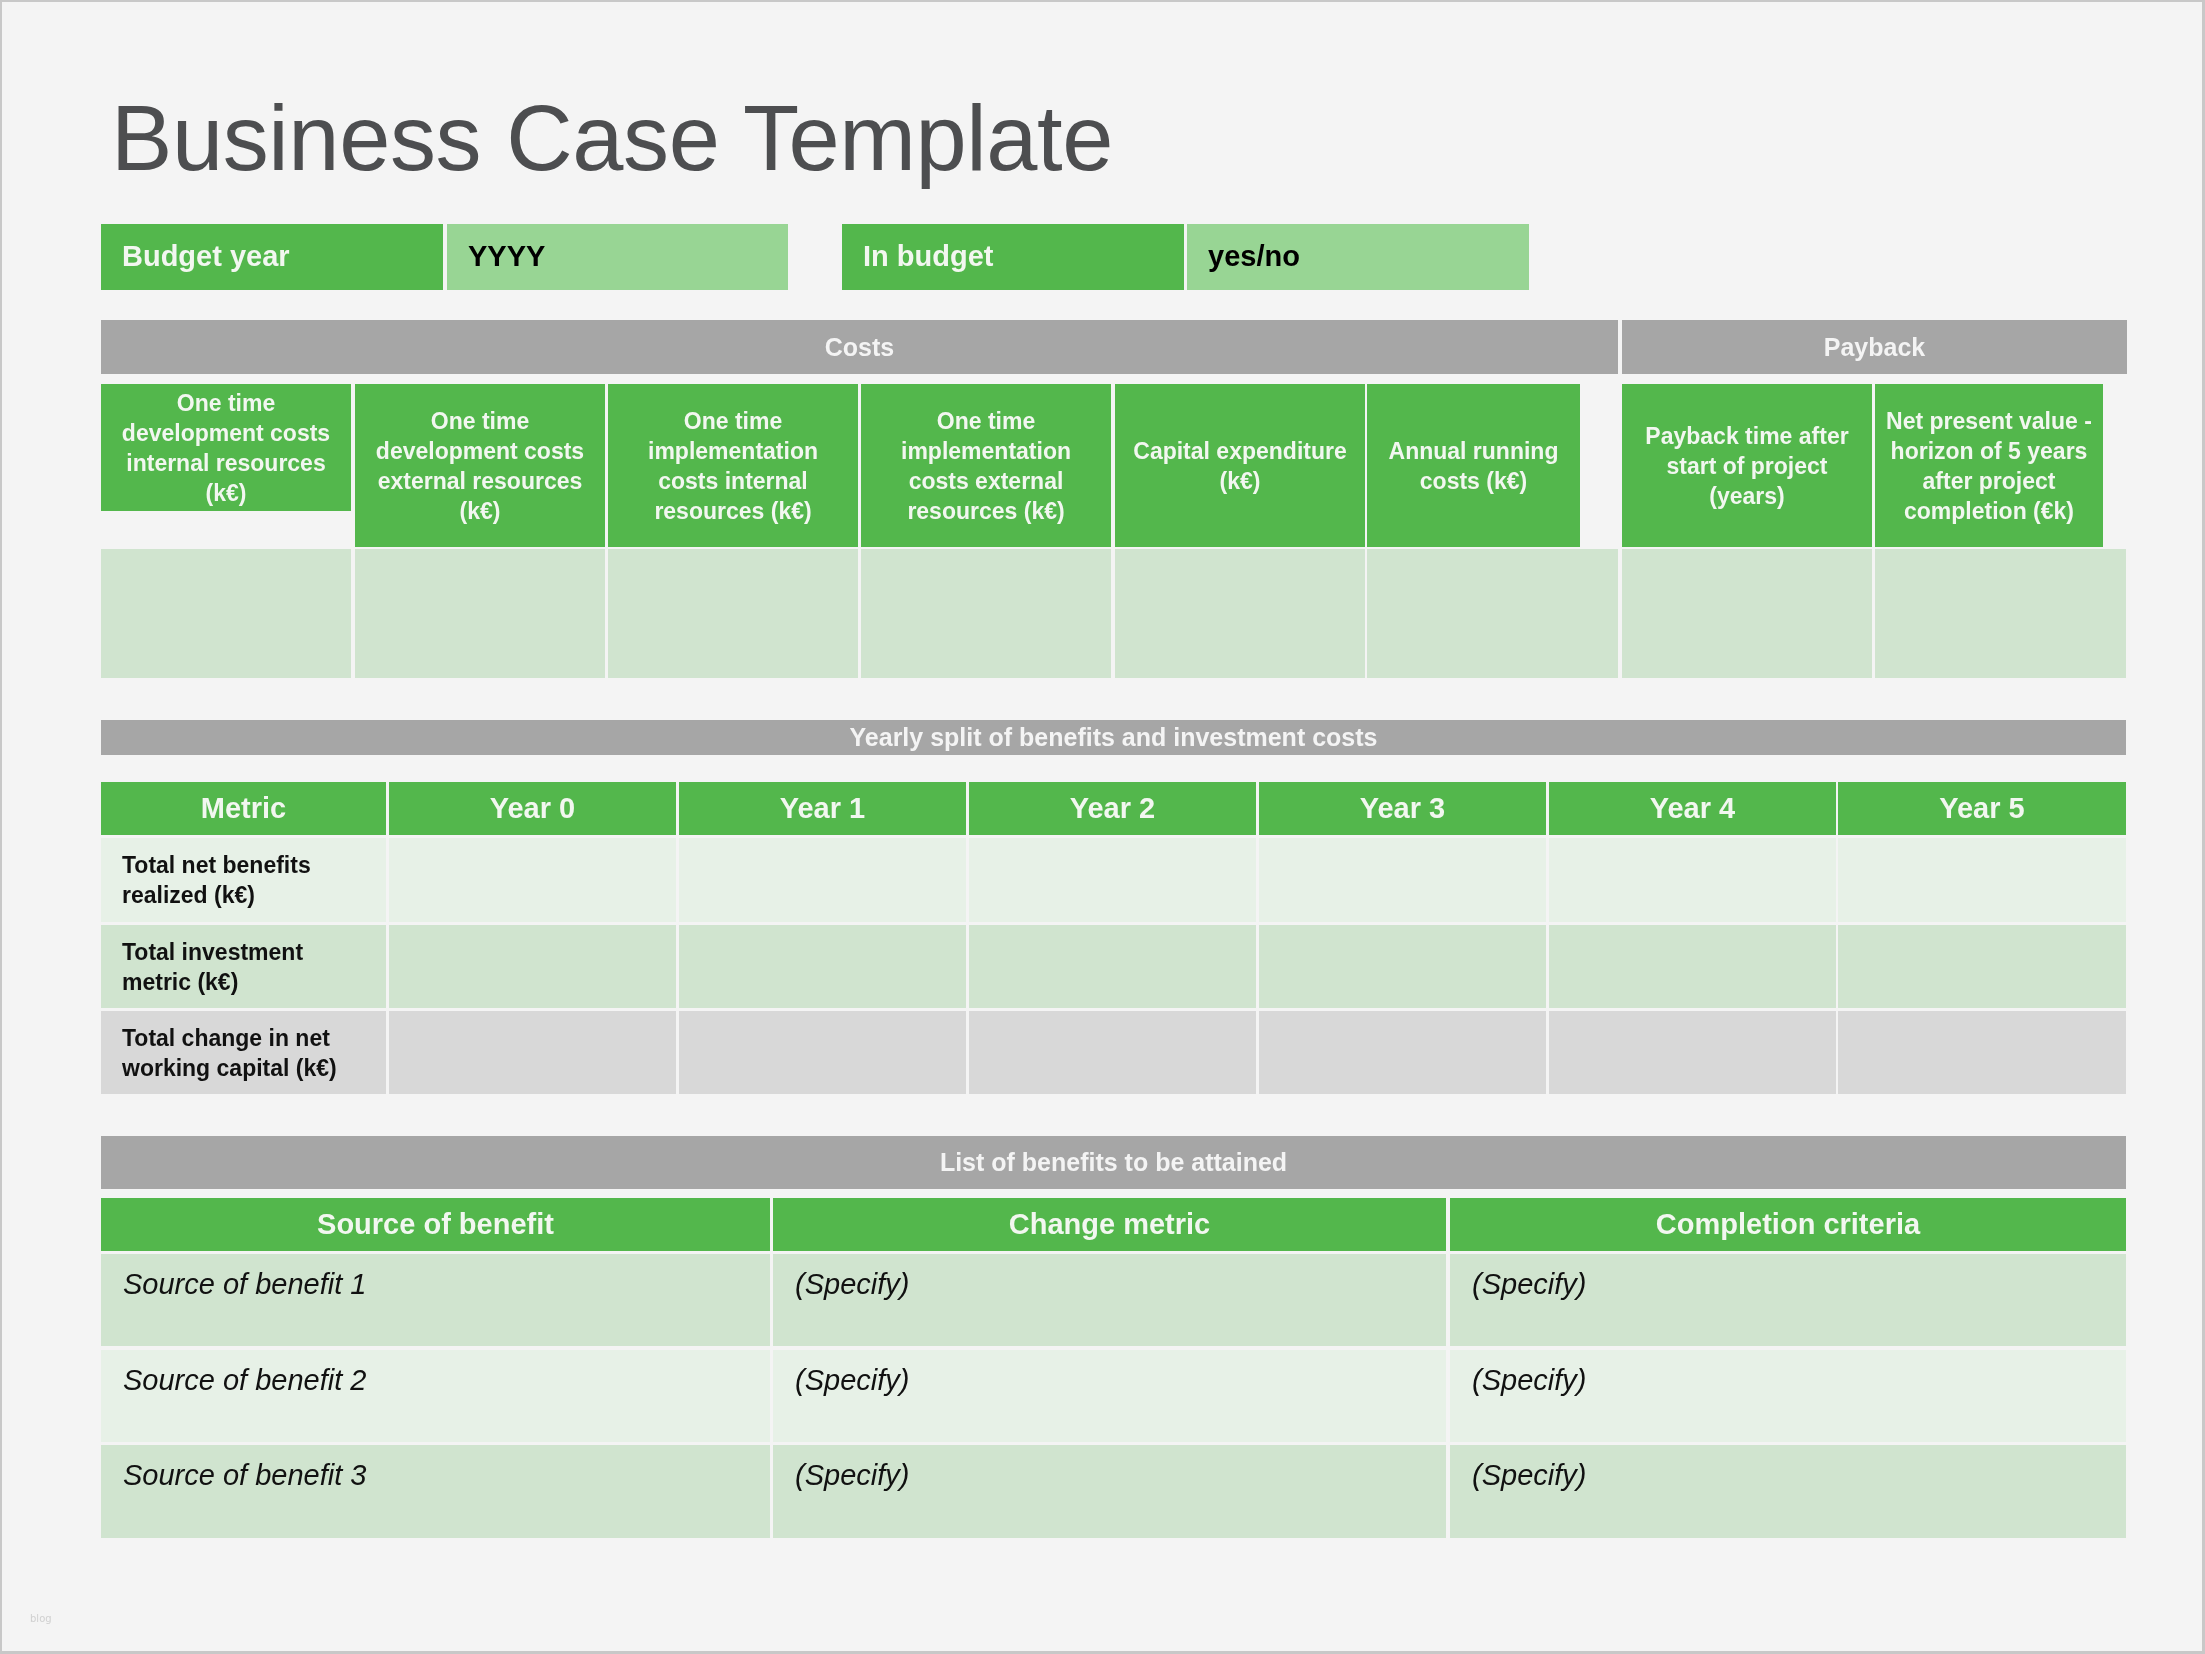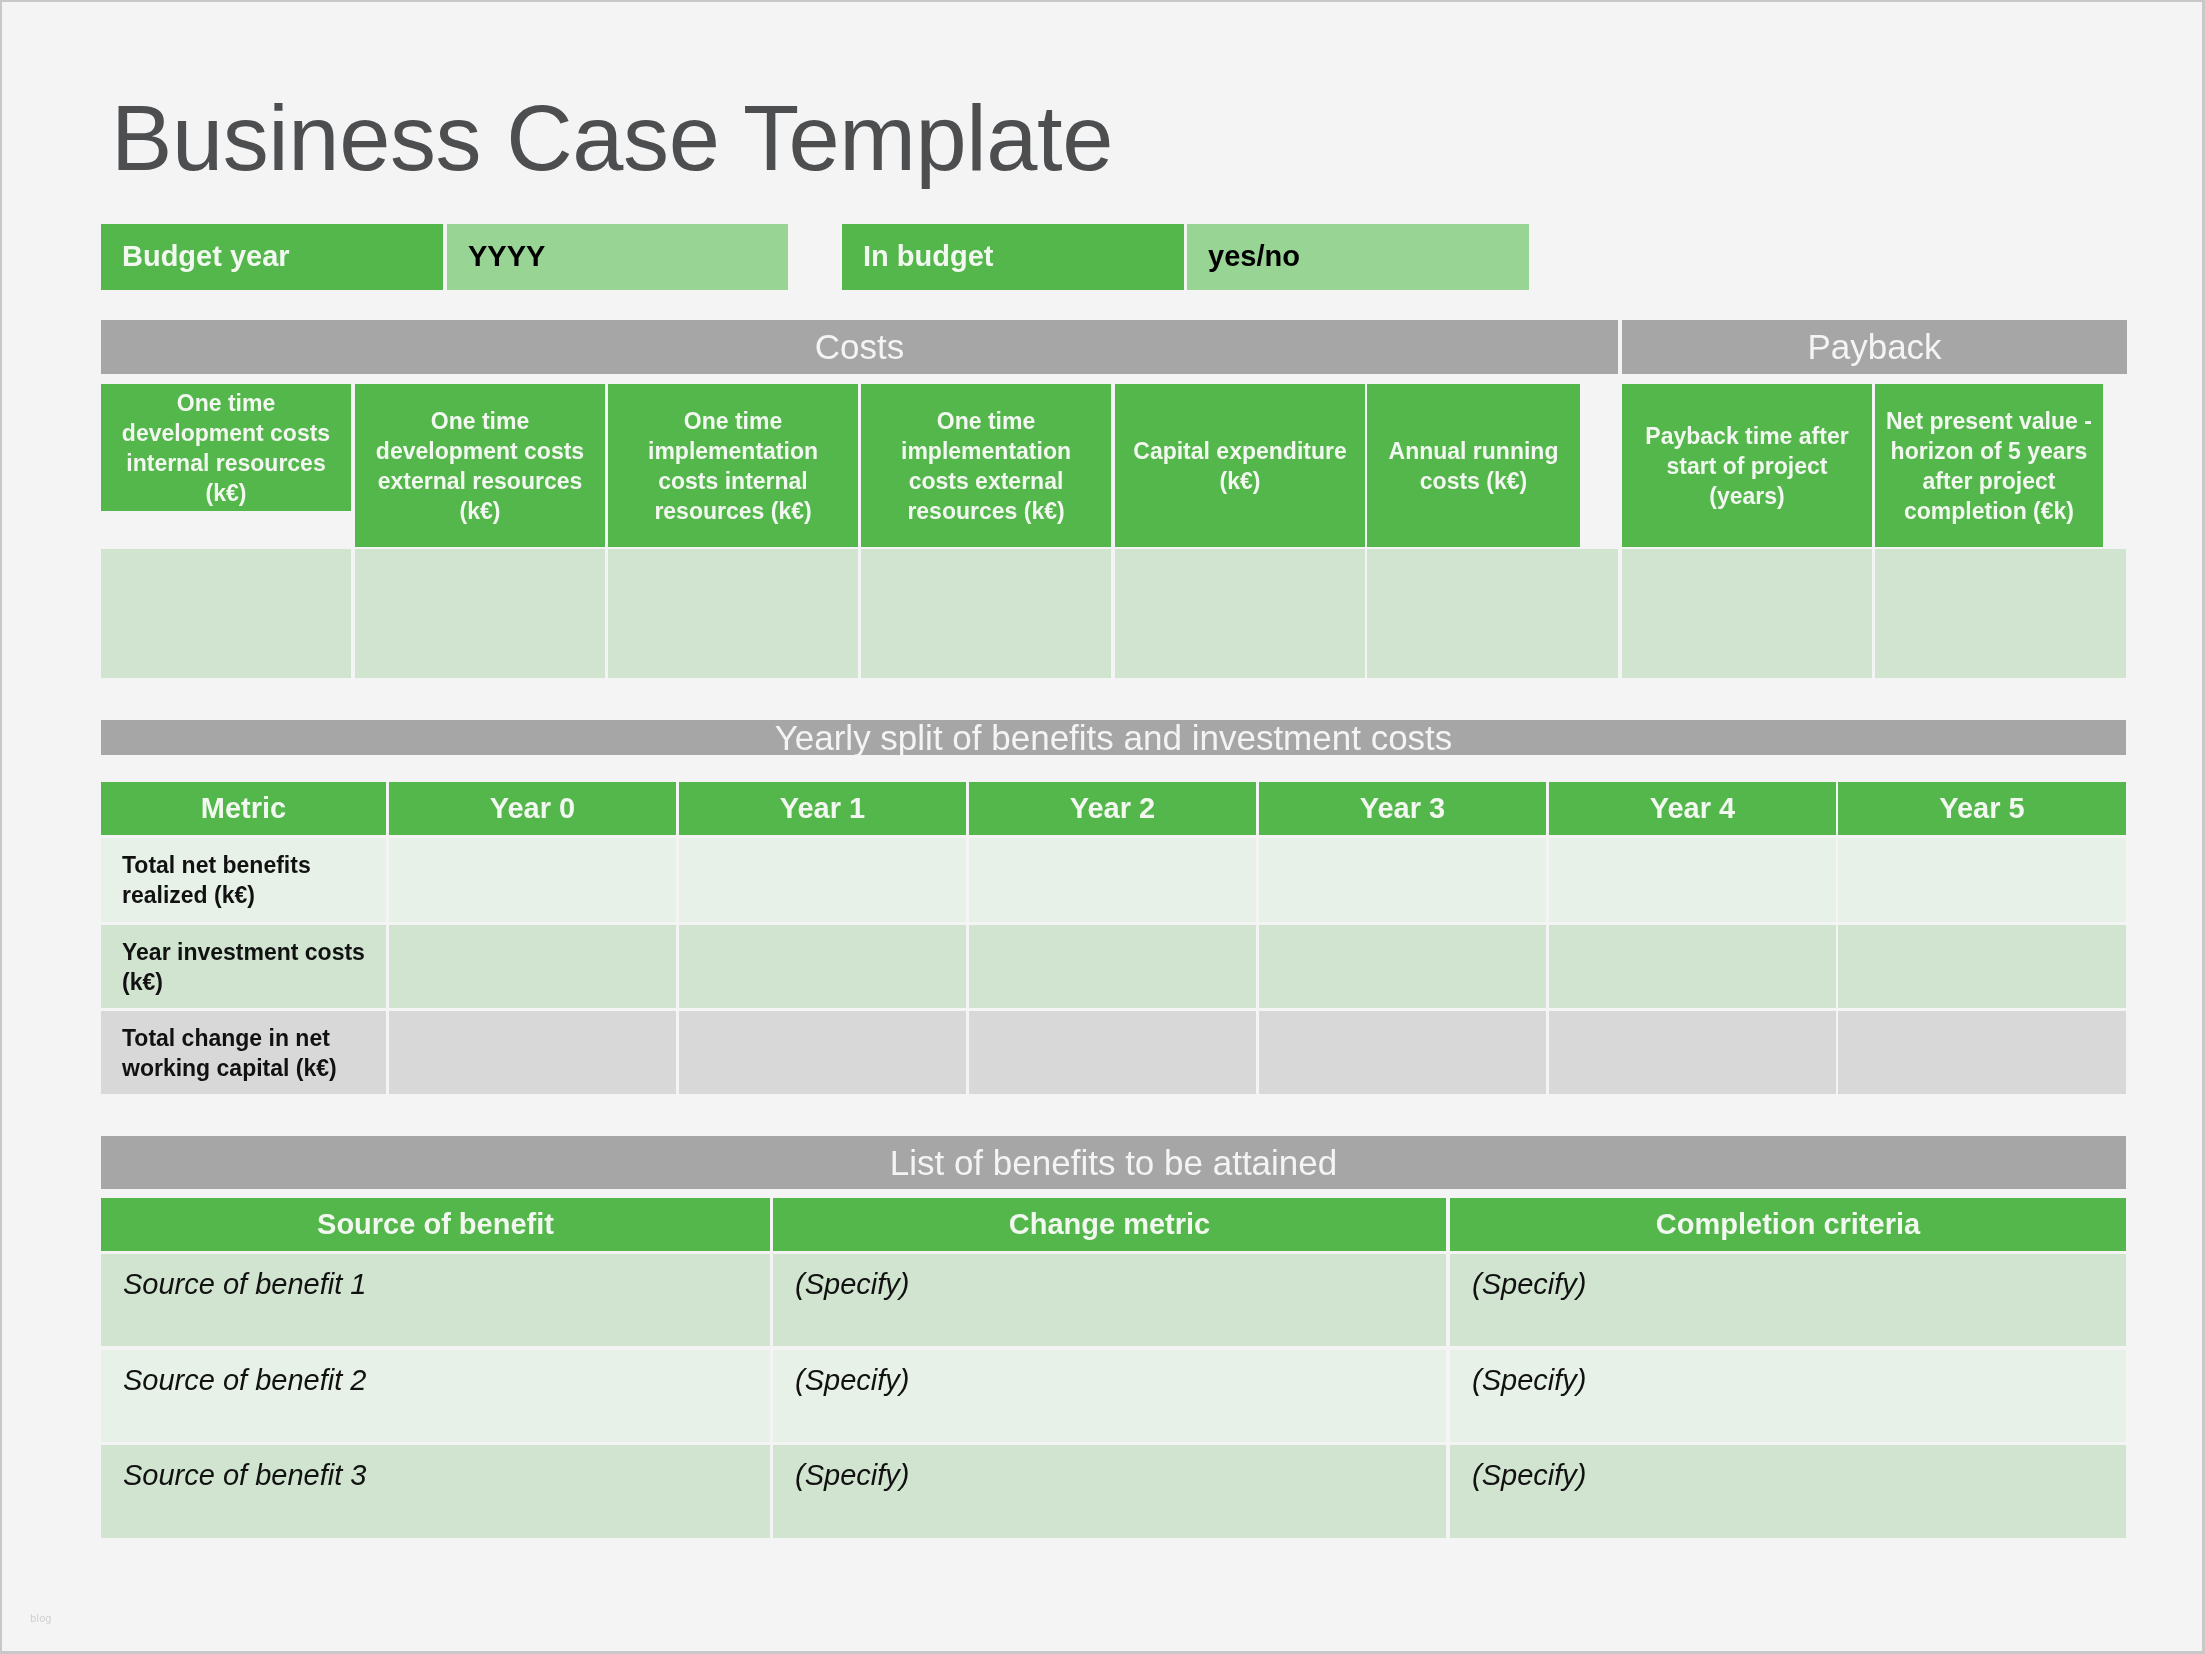--- a/index.html
+++ b/index.html
@@ -28,21 +28,21 @@
 
   .field-box {
     position: absolute; top: 224px; height: 66px;
     font-size: 29px; font-weight: bold; line-height: 66px;
     padding-left: 21px; padding-bottom: 3px;
     display: flex; align-items: center;
   }
 
   .sec-head {
     position: absolute; height: 54px;
-    font-size: 35px; font-weight: normal;
+    font-size: 25px; font-weight: bold;
     display: flex; align-items: center; justify-content: center;
   }
   .cell {
     position: absolute;
     display: flex; align-items: center; justify-content: center; text-align: center;
   }
   .cost-head {
     font-size: 23px; font-weight: bold; line-height: 30px; padding: 0 7.6px;
   }
   .year-head {
@@ -110,21 +110,21 @@
   <div class="cell green year-head" style="left:1838px; top:782px; width:288px; height:53px;">Year 5</div>
 
   <div class="cell row-light metric-label" style="left:101px; top:838px; width:285px; height:84px;">Total net benefits realized (k€)</div>
   <div class="cell row-light" style="left:389px; top:838px; width:287px; height:84px;"></div>
   <div class="cell row-light" style="left:679px; top:838px; width:287px; height:84px;"></div>
   <div class="cell row-light" style="left:969px; top:838px; width:287px; height:84px;"></div>
   <div class="cell row-light" style="left:1259px; top:838px; width:287px; height:84px;"></div>
   <div class="cell row-light" style="left:1549px; top:838px; width:287px; height:84px;"></div>
   <div class="cell row-light" style="left:1838px; top:838px; width:288px; height:84px;"></div>
 
-  <div class="cell row-mid metric-label" style="left:101px; top:925px; width:285px; height:83px;">Year investment costs (k€)</div>
+  <div class="cell row-mid metric-label" style="left:101px; top:925px; width:285px; height:83px;">Total investment metric (k€)</div>
   <div class="cell row-mid" style="left:389px; top:925px; width:287px; height:83px;"></div>
   <div class="cell row-mid" style="left:679px; top:925px; width:287px; height:83px;"></div>
   <div class="cell row-mid" style="left:969px; top:925px; width:287px; height:83px;"></div>
   <div class="cell row-mid" style="left:1259px; top:925px; width:287px; height:83px;"></div>
   <div class="cell row-mid" style="left:1549px; top:925px; width:287px; height:83px;"></div>
   <div class="cell row-mid" style="left:1838px; top:925px; width:288px; height:83px;"></div>
 
   <div class="cell row-gray metric-label" style="left:101px; top:1011px; width:285px; height:83px;">Total change in net working capital (k€)</div>
   <div class="cell row-gray" style="left:389px; top:1011px; width:287px; height:83px;"></div>
   <div class="cell row-gray" style="left:679px; top:1011px; width:287px; height:83px;"></div>

